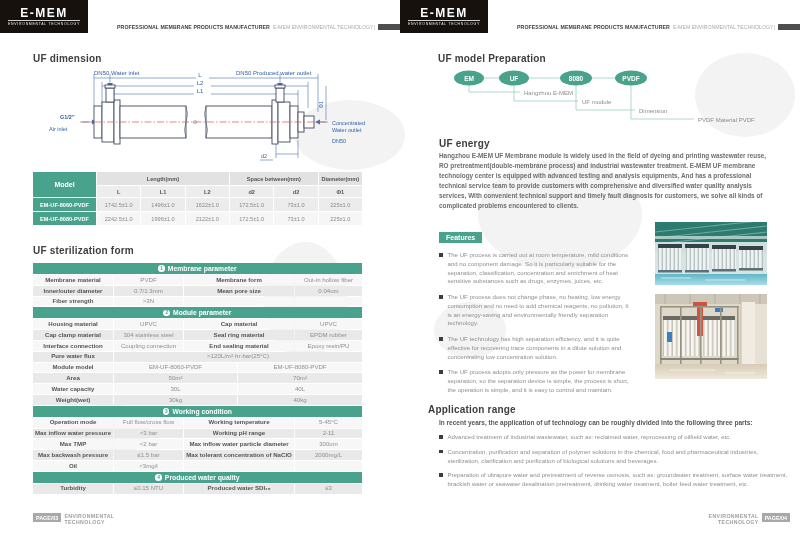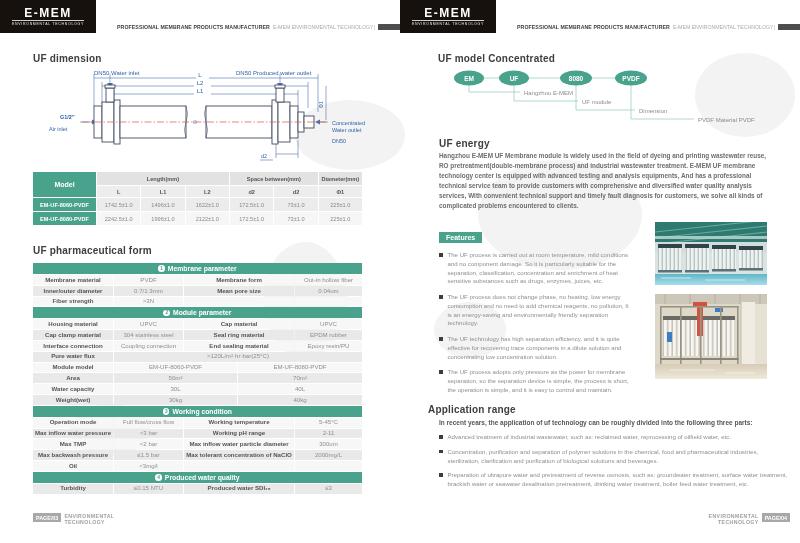--- a/index.html
+++ b/index.html
@@ -3,21 +3,21 @@
 <meta charset="utf-8">
 <style>
   html,body{margin:0;padding:0;background:#888;}
   .canvas{position:relative;width:800px;height:543px;background:#ffffff;overflow:hidden;
     font-family:"Liberation Sans",sans-serif;-webkit-font-smoothing:antialiased;}
   .page{position:absolute;top:0;width:400px;height:543px;}
   #page-left{left:0;} #page-right{left:400px;}
   .wm{position:absolute;left:0;top:0;z-index:0;}
   .z{position:absolute;z-index:1;}
   
-  .logo{left:0;top:0;width:96px;height:33px;background:#17110d;color:#fff;display:flex;
+  .logo{left:0;top:0;width:88px;height:33px;background:#17110d;color:#fff;display:flex;
     flex-direction:column;align-items:center;justify-content:center;}
   .logo-title{font-size:12px;font-weight:bold;letter-spacing:1.5px;line-height:12px;}
   .logo-sub{font-size:3.5px;letter-spacing:.7px;color:#e8e8e8;border-top:.5px solid #cfcfcf;
     margin-top:1.5px;padding-top:1px;}
   .tagline{left:117px;top:24px;font-size:5.2px;white-space:nowrap;color:#ababab;display:flex;
     align-items:center;gap:3px;}
   .tagline b{color:#3c3c3c;letter-spacing:.1px;}
   .cn-badge{display:inline-block;width:24px;height:6px;background:#4e4e4e;border-radius:.5px;}
   
   .h2{font-size:10px;font-weight:bold;color:#3e3e3e;letter-spacing:.2px;}
@@ -184,21 +184,21 @@
       <div class="v1">225±1.0</div>
       <div class="green">EM-UF-8080-PVDF</div>
       <div class="v2">2242.5±1.0</div>
       <div class="v2">1996±1.0</div>
       <div class="v2">2122±1.0</div>
       <div class="v2">172.5±1.0</div>
       <div class="v2">73±1.0</div>
       <div class="v2">225±1.0</div>
     </div>
 
-    <div class="z h2" style="left:33px;top:245px;">UF pharmaceutical form</div>
+    <div class="z h2" style="left:33px;top:245px;">UF sterilization form</div>
 
     <div class="z spec">
       <div class="sp-h">
           <span class="sp-num">1</span>
           <span>Membrane parameter</span>
         </div>
       <div class="sp-row">
           <div class="w1 lab bga">Membrane material</div>
           <div class="w2 val bga">PVDF</div>
           <div class="w3 lab bga">Membrane form</div>
@@ -321,21 +321,21 @@
     <div class="z logo">
       <div class="logo-title">E-MEM</div>
       <div class="logo-sub">ENVIRONMENTAL TECHNOLOGY</div>
     </div>
     <div class="z tagline">
       <b>PROFESSIONAL MEMBRANE PRODUCTS MANUFACTURER</b>
       <span>E-MEM ENVIRONMENTAL TECHNOLOGY|</span>
       <span class="cn-badge"></span>
     </div>
 
-    <div class="z h2" style="left:38px;top:53px;">UF model Concentrated</div>
+    <div class="z h2" style="left:38px;top:53px;">UF model Preparation</div>
 
     <svg class="z" style="left:38px;top:66px;" width="340" height="62" viewBox="0 0 340 62">
       <g stroke="#9ccfc0" stroke-width="0.8" fill="none">
         <line x1="31" y1="12" x2="193" y2="12"></line>
         <polyline points="31,19 31,26 82,26"></polyline>
         <polyline points="76,19 76,35 140,35"></polyline>
         <polyline points="138,19 138,44 197,44"></polyline>
         <polyline points="193,19 193,53 256,53"></polyline>
       </g>
       <g>

